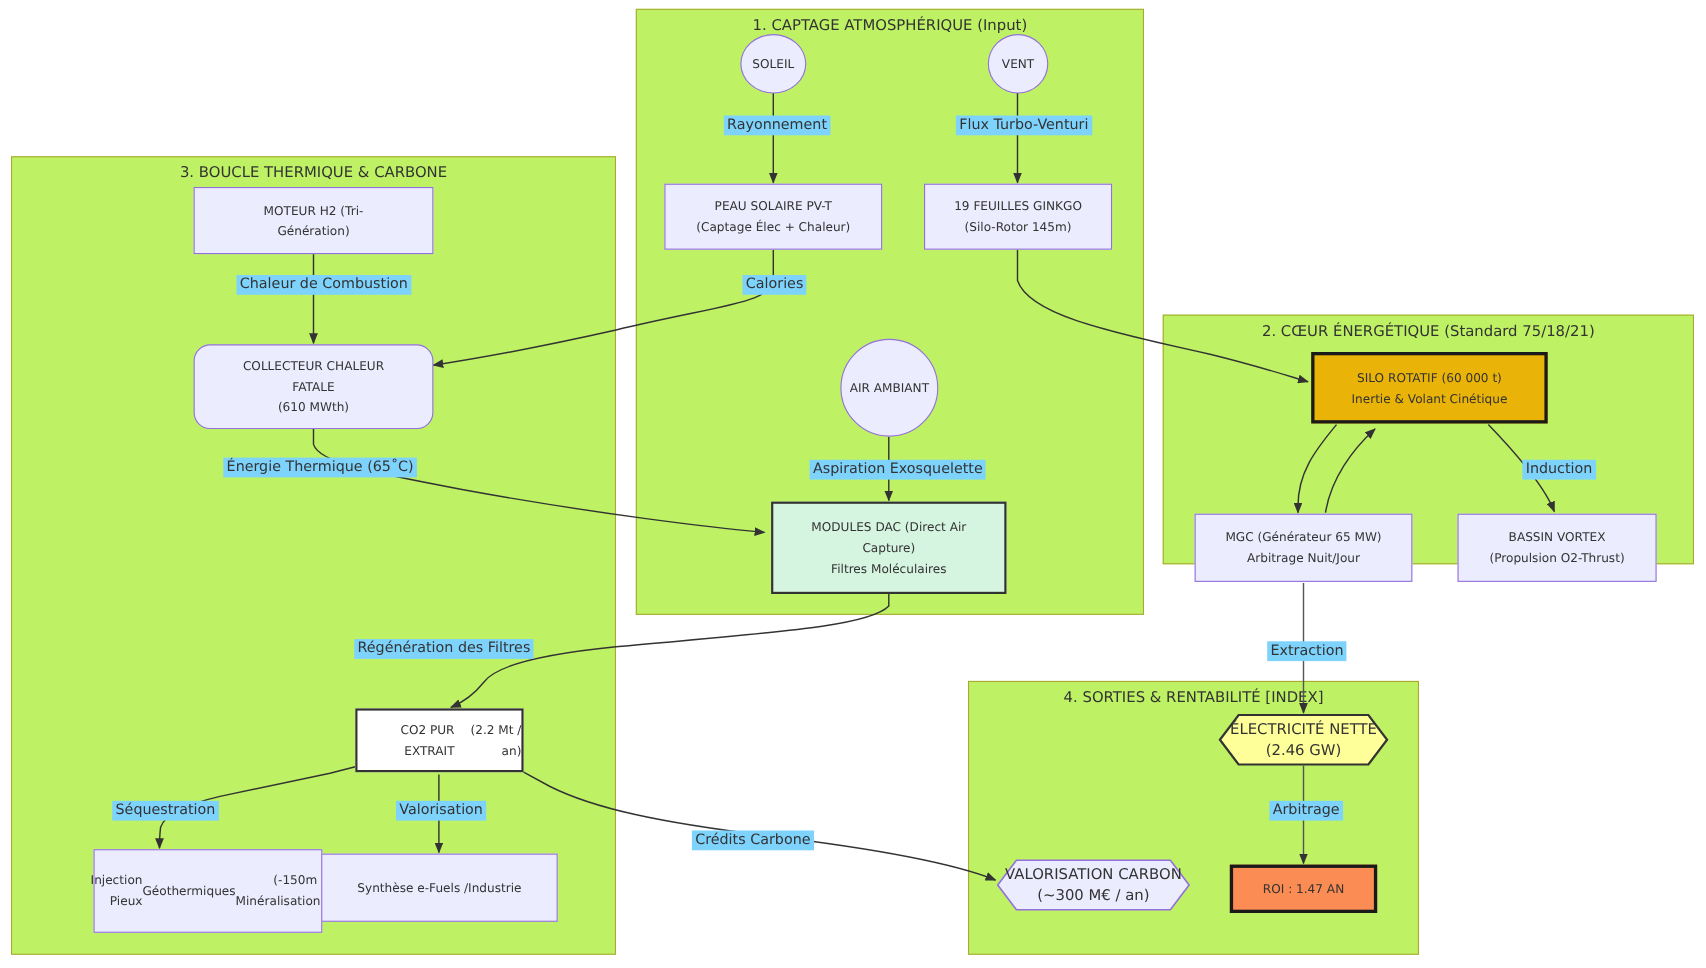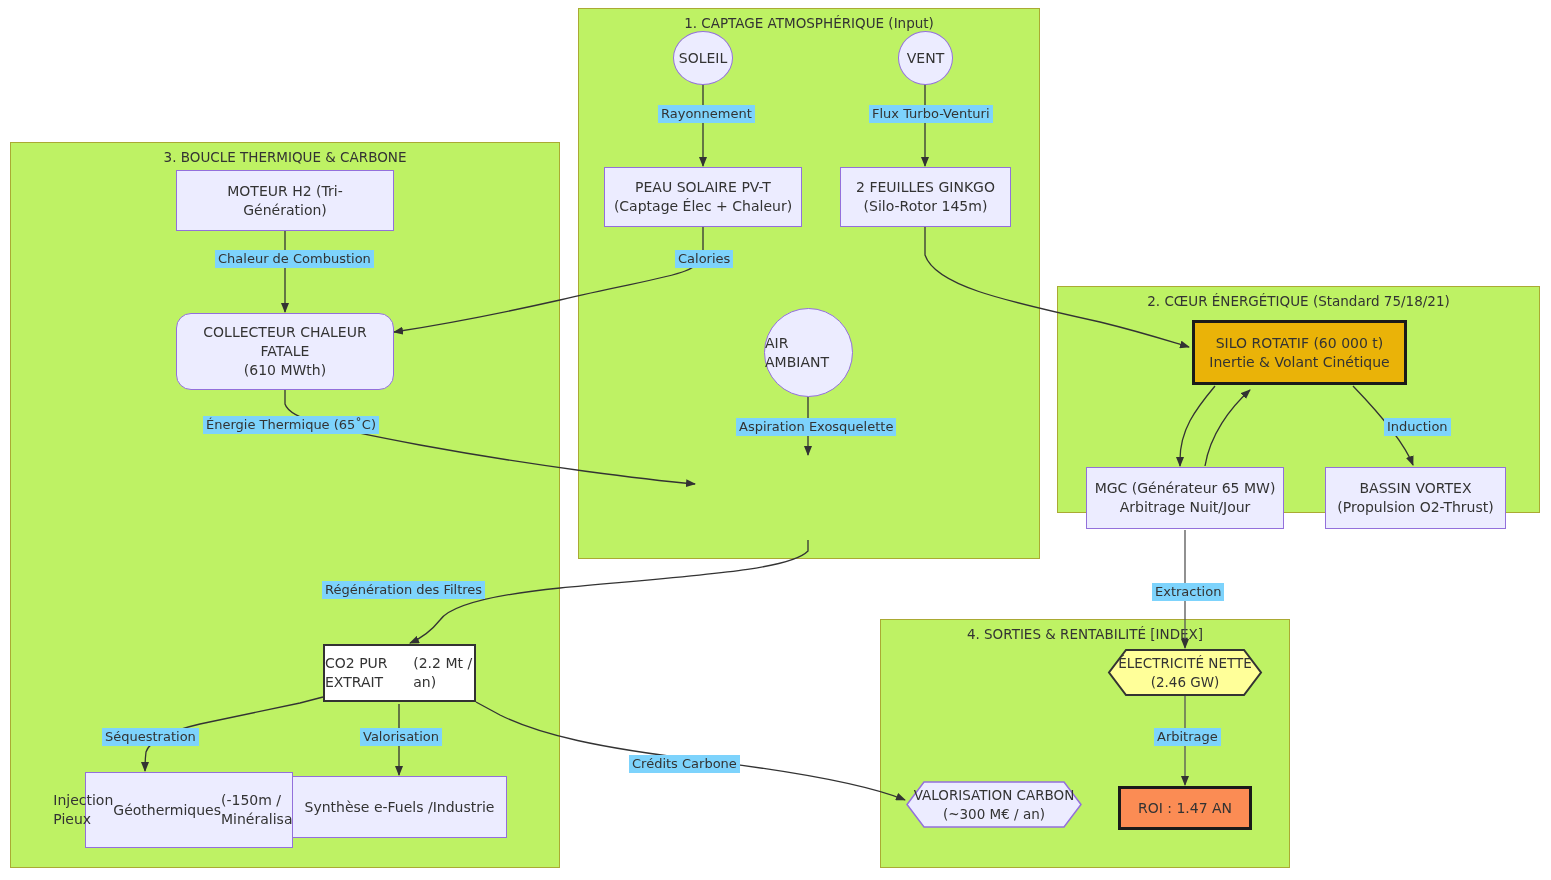--- a/index.html
+++ b/index.html
@@ -6,21 +6,21 @@
   body{width:1551px;height:880px;font-family:"DejaVu Sans","Liberation Sans",sans-serif;
        -webkit-font-smoothing:antialiased;overflow:hidden;}
   #canvas{position:relative;width:1551px;height:880px;}
   svg#wires{position:absolute;left:0;top:0;width:1551px;height:880px;pointer-events:none;}
 
   .subgraph{position:absolute;background:#bef264;border:1px solid #aaaa33;box-sizing:border-box;}
   .sg-title{position:absolute;top:6px;left:0;width:100%;text-align:center;
             font-size:13.5px;color:#333333;white-space:nowrap;}
 
   .node{position:absolute;box-sizing:border-box;display:flex;align-items:center;
-        justify-content:center;text-align:left;font-size:14px;line-height:19px;
+        justify-content:center;text-align:right;font-size:11px;line-height:19px;
         color:#333333;}
   .rect{background:#ececff;border:1px solid #9370db;}
   .circle{background:#ececff;border:1px solid #9370db;border-radius:50%;}
   .dac{background:#d6f5e0;border:2px solid #333333;}
   .silo{background:#eab308;border:3px solid #1a1a1a;}
   .plain{background:#ffffff;border:2px solid #333333;}
   .roi{background:#fb8c54;border:3px solid #1a1a1a;}
 
   .hexwrap{position:absolute;}
   .hexwrap svg{position:absolute;left:0;top:0;overflow:visible;}
@@ -106,24 +106,29 @@
   <div class="node circle" style="left:764px;top:308px;width:89px;height:89px;">
     <span>AIR AMBIANT</span>
   </div>
 
   <div class="node rect" style="left:604px;top:167px;width:198px;height:60px;flex-direction:column;">
     <span>PEAU SOLAIRE PV-T</span>
     <span>(Captage Élec + Chaleur)</span>
   </div>
 
   <div class="node rect" style="left:840px;top:167px;width:171px;height:60px;flex-direction:column;">
-    <span>2 FEUILLES GINKGO</span>
+    <span>19 FEUILLES GINKGO</span>
     <span>(Silo-Rotor 145m)</span>
   </div>
 
+  <div class="node dac" style="left:701px;top:456px;width:214px;height:84px;flex-direction:column;">
+    <span>MODULES DAC (Direct Air</span>
+    <span>Capture)</span>
+    <span>Filtres Moléculaires</span>
+  </div>
 
   <div class="node silo" style="left:1192px;top:320px;width:215px;height:65px;flex-direction:column;">
     <span>SILO ROTATIF (60 000 t)</span>
     <span>Inertie &amp; Volant Cinétique</span>
   </div>
 
   <div class="node rect" style="left:1086px;top:467px;width:198px;height:62px;flex-direction:column;">
     <span>MGC (Générateur 65 MW)</span>
     <span>Arbitrage Nuit/Jour</span>
   </div>

